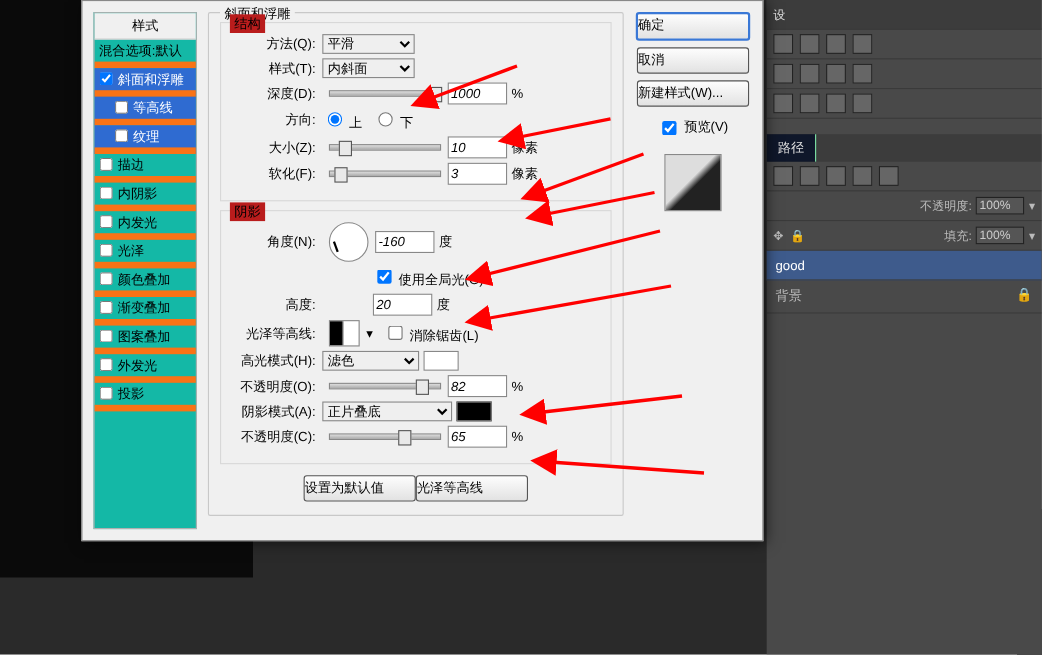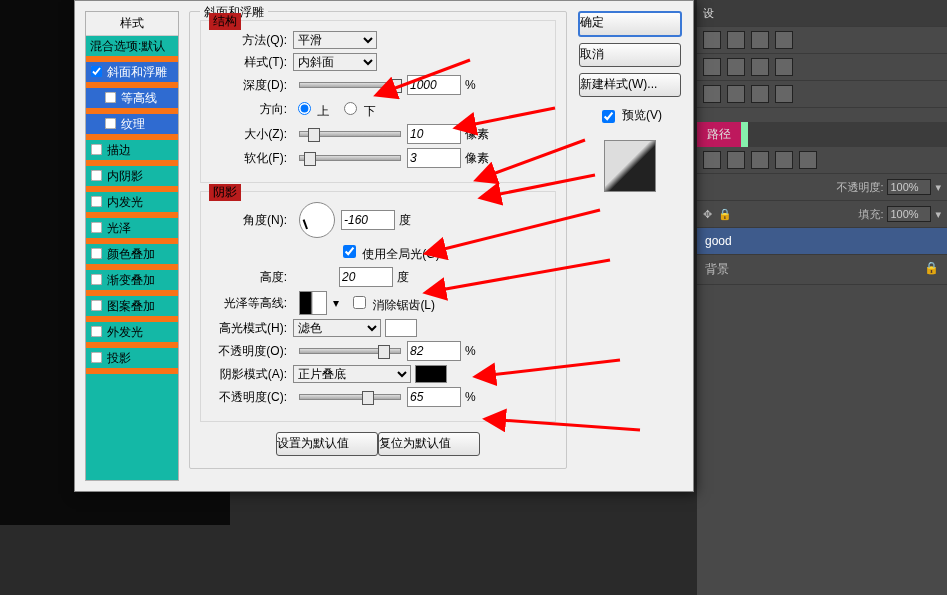--- a/index.html
+++ b/index.html
@@ -190,21 +190,21 @@
     height: 26px;
     padding: 0 6px;
     border-bottom: 1px solid #3a3a3a;
     gap:6px;
     font-size:11px;
   }
   .rp-row.section { background:#3c3c3c; color:#ddd;}
   .rp-icons { display:flex; gap:6px; }
   .rp-icons span { width:16px; height:16px; background:#666; border:1px solid #222;}
   .tab-hdr { display:flex; background:#3c3c3c; }
-  .tab-hdr .tab { padding:4px 10px; background:#be185d; color:#ddd; border-right:7px solid #86efac;}
+  .tab-hdr .tab { padding:4px 10px; background:#0f172a; color:#ddd; border-right:1px solid #86efac;}
   .rp-field { display:flex; align-items:center; gap:4px; margin-left:auto;}
   .rp-field input { width:38px; background:#555; border:1px solid #222; color:#ccc; font-size:11px;}
   .layer-row { display:flex; align-items:flex-start; padding:6px 8px; border-bottom:1px solid #3a3a3a;}
   .layer-row.sel { background:#3e5b8c; color:#fff;}
   .lock-icon { margin-left:auto; color:#bbb;}
 </style>
 </head>
 <body>
 
 <div class="bg-left"></div>
@@ -434,21 +434,21 @@
             <div class="slider">
                 <div class="thumb" style="left:62px;"></div>
               </div>
             <input class="text" value="65" style="">
             <span class="unit">%</span>
           </div>
         </div>
 
         <div class="bottom-btns">
           <div class="btn">设置为默认值</div>
-          <div class="btn">复位为默认值</div>
+          <div class="btn">光泽等高线</div>
         </div>
       </div>
     </div>
 
     <div class="right-col">
       <div class="btn primary">确定</div>
       <div class="btn">取消</div>
       <div class="btn">新建样式(W)...</div>
       <label class="preview-check">
         <input type="checkbox" checked="" style="">

